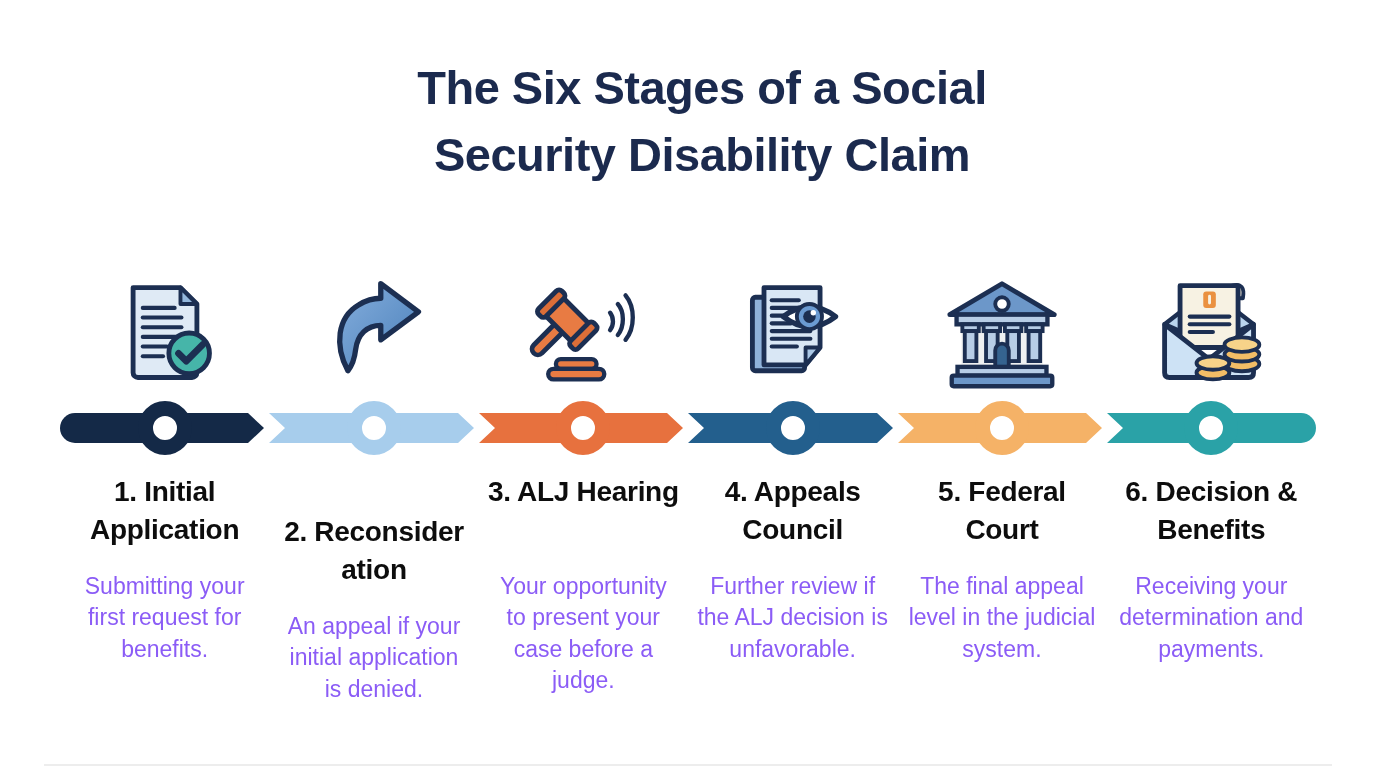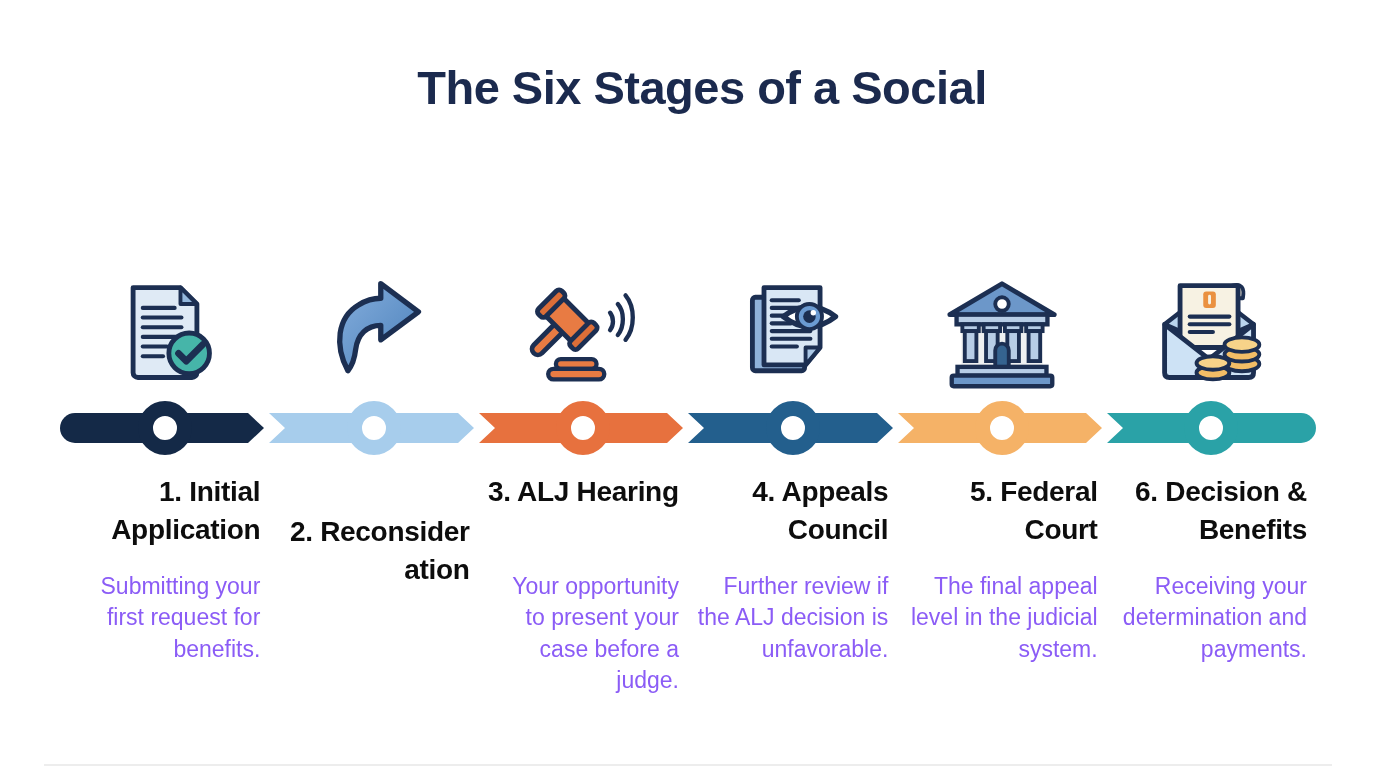--- a/index.html
+++ b/index.html
@@ -36,21 +36,21 @@
     border-radius:0 15px 15px 0;
     clip-path:polygon(0 0, 100% 0, 100% 100%, 0 100%, 16px 50%);
   }
   .node {
     position:absolute; top:0; width:54px; height:54px; border-radius:50%;
     background:#ffffff; border:15px solid #000;
   }
 
   
   .text-row { top:473px; }
-  .text-cell { padding:0 9px; text-align:right; }
+  .text-cell { padding:0 9px; text-align:center; }
   .stage-title {
     font-size:28px; font-weight:700; line-height:1.36; color:#0d0d0d;
     min-height:78px; letter-spacing:-0.3px;
   }
   .stage-title.break { word-break:break-all;margin-top:40px; }
   .stage-desc {
     margin-top:20px; font-size:23px; line-height:1.36; color:#8b5cf6;
   }
   .bottom-line {
     position:absolute; left:44px; right:44px; bottom:2px; height:2px;
@@ -58,20 +58,21 @@
   }
   svg .ln { stroke:#1c2f52; stroke-width:4.2; stroke-linecap:round; fill:none; }
 </style>
 </head>
 <body>
 
 <div class="canvas">
 
   <h1 class="title" style="color: rgb(27, 42, 78);">
     <span>The Six Stages of a Social</span><br>
+    <span>Security Disability Claim</span>
   </h1>
 
   <div class="row icon-row">
 
     <div class="cell icon-cell">
       <svg class="icon" viewBox="0 0 120 120">
         <path d="M27 12 h49 l17 17 v71 a5 5 0 0 1 -5 5 H32 a5 5 0 0 1 -5 -5 z" fill="#dfeaf5" stroke="#1c2f52" stroke-width="5" stroke-linejoin="round"></path>
         <path d="M76 12 v17 h17 z" fill="#93b7dc" stroke="#1c2f52" stroke-width="4" stroke-linejoin="round"></path>
         <path class="ln" d="M37 33 H70"></path>
           <path class="ln" d="M37 43 H77"></path>
@@ -192,20 +193,21 @@
     <div class="node" style="left: 1124px; border-color: rgb(42, 162, 167);"></div>
   </div>
 
   <div class="row text-row">
     <div class="cell text-cell">
       <div class="stage-title">1. Initial Application</div>
       <div class="stage-desc">Submitting your first request for benefits.</div>
     </div>
     <div class="cell text-cell">
       <div class="stage-title break">2. Reconsideration</div>
+      <div class="stage-desc">An appeal if your initial application is denied.</div>
     </div>
     <div class="cell text-cell">
       <div class="stage-title">3. ALJ Hearing</div>
       <div class="stage-desc">Your opportunity to present your case before a judge.</div>
     </div>
     <div class="cell text-cell">
       <div class="stage-title">4. Appeals Council</div>
       <div class="stage-desc">Further review if the ALJ decision is unfavorable.</div>
     </div>
     <div class="cell text-cell">

